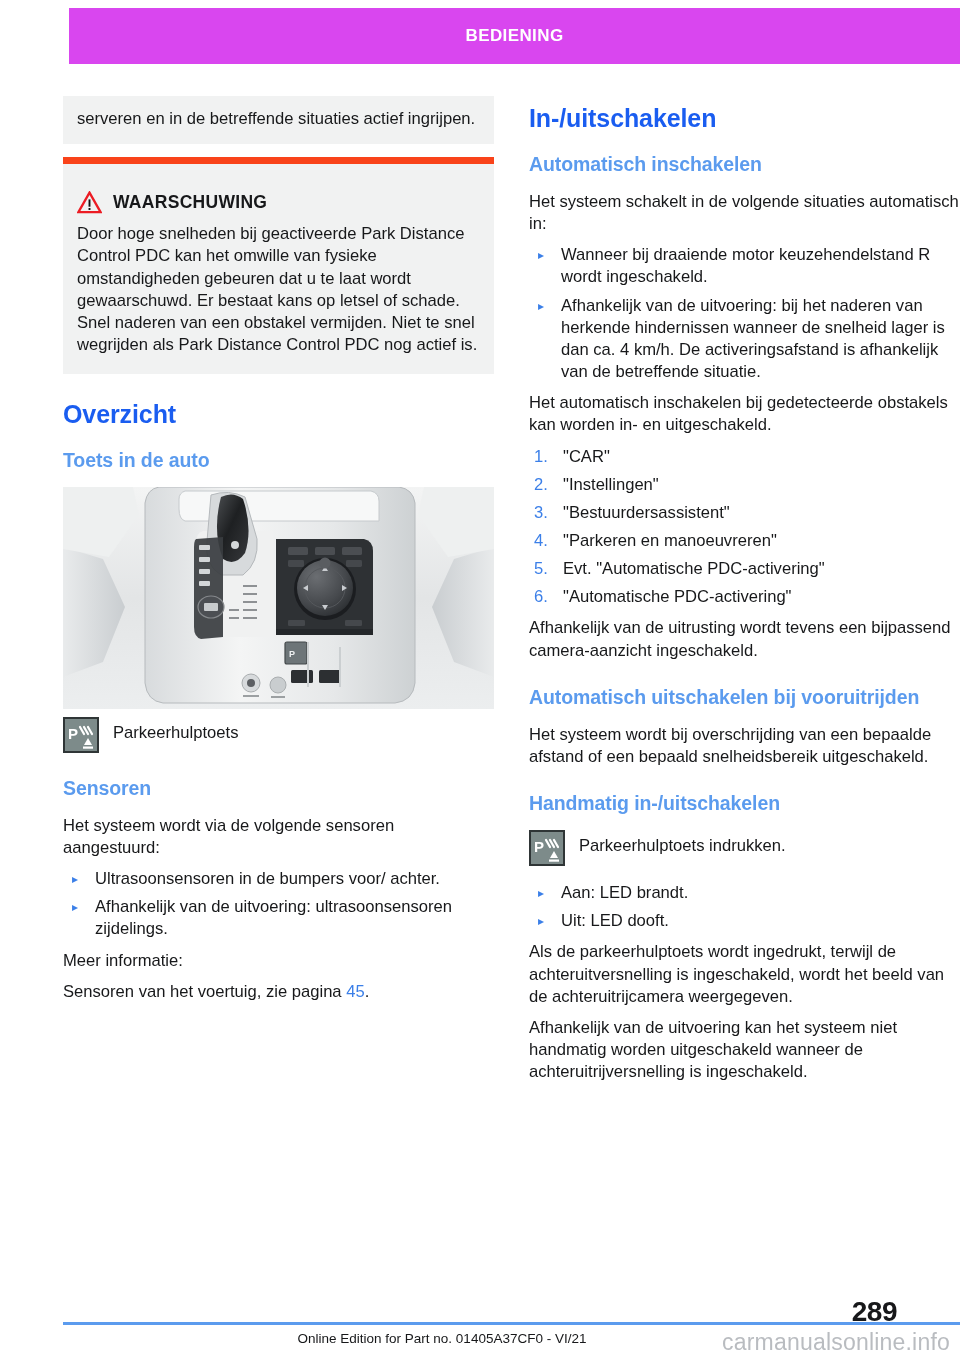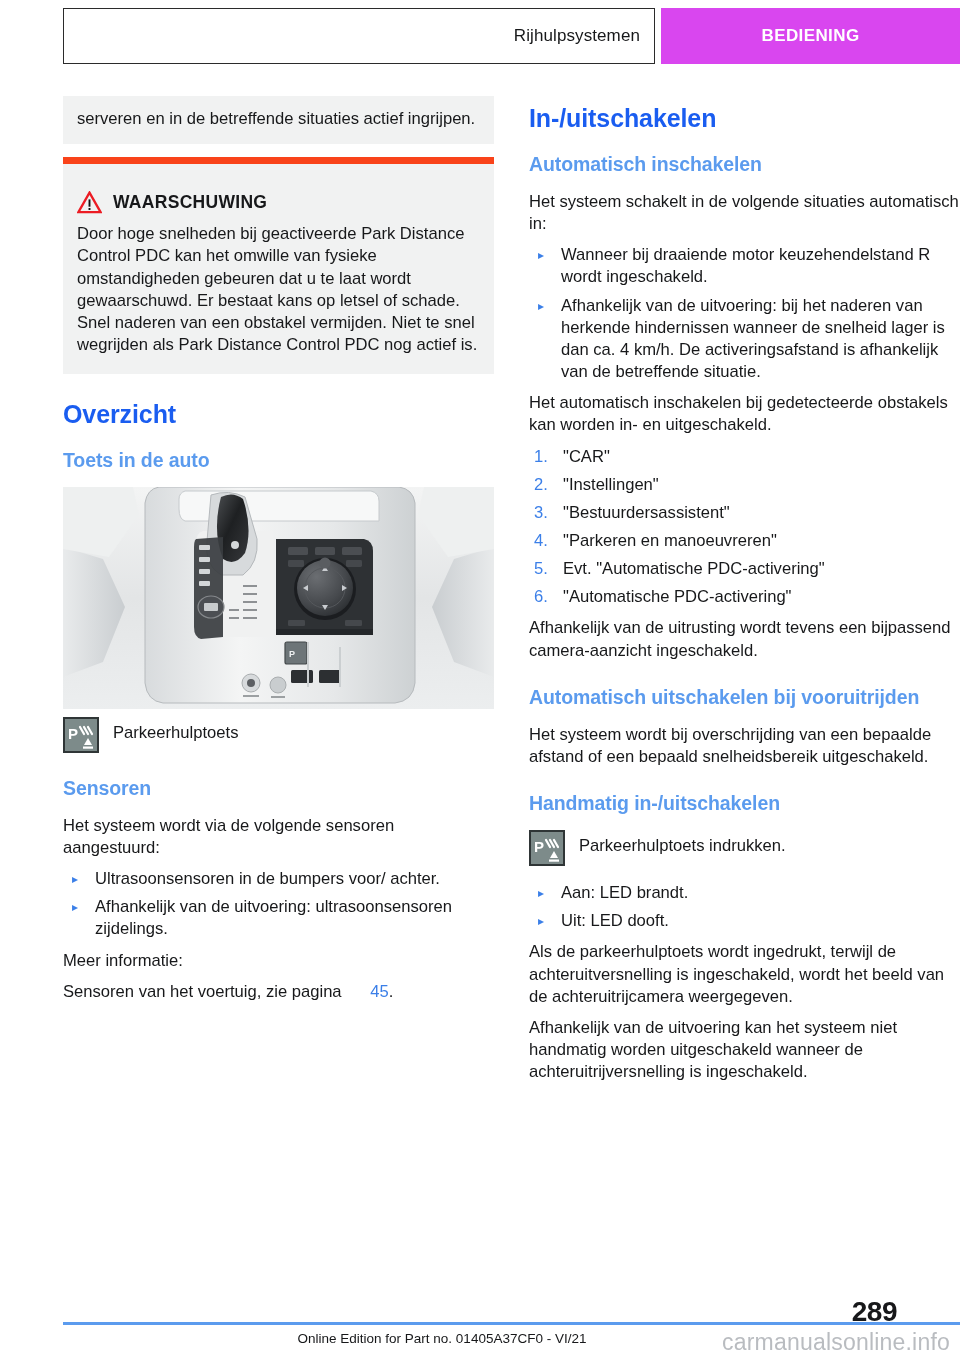--- a/index.html
+++ b/index.html
@@ -176,21 +176,21 @@
     font-size: 16.6px;
     line-height: 1.335;
     margin-bottom: 6px;
     padding-left: 5px;
   }
   .num {
     flex: 0 0 20px;
     color: #3b7fe8;
     text-align: left;
   }
-  .pageref { color: #3b7fe8; margin-left: 24px; }
+  .pageref { color: #3b7fe8; }
 
   
   .footer-rule {
     position: absolute;
     left: 63px;
     top: 1322px;
     width: 897px;
     height: 3px;
     background: #5b9bee;
   }
@@ -218,23 +218,20 @@
     top: 1329px;
     font-size: 23px;
     color: #b9bcc0;
     letter-spacing: 0.2px;
   }
 </style>
 </head>
 <body>
 
 <div class="header">
-  <div class="header-chapter">
-    <span class="header-chapter-label">Rijhulpsystemen</span>
-  </div>
   <div class="header-section">
     <span class="header-section-label">BEDIENING</span>
   </div>
 </div>
 
 <div class="columns">
 
   <div class="col">
 
     <div class="grey-block">

